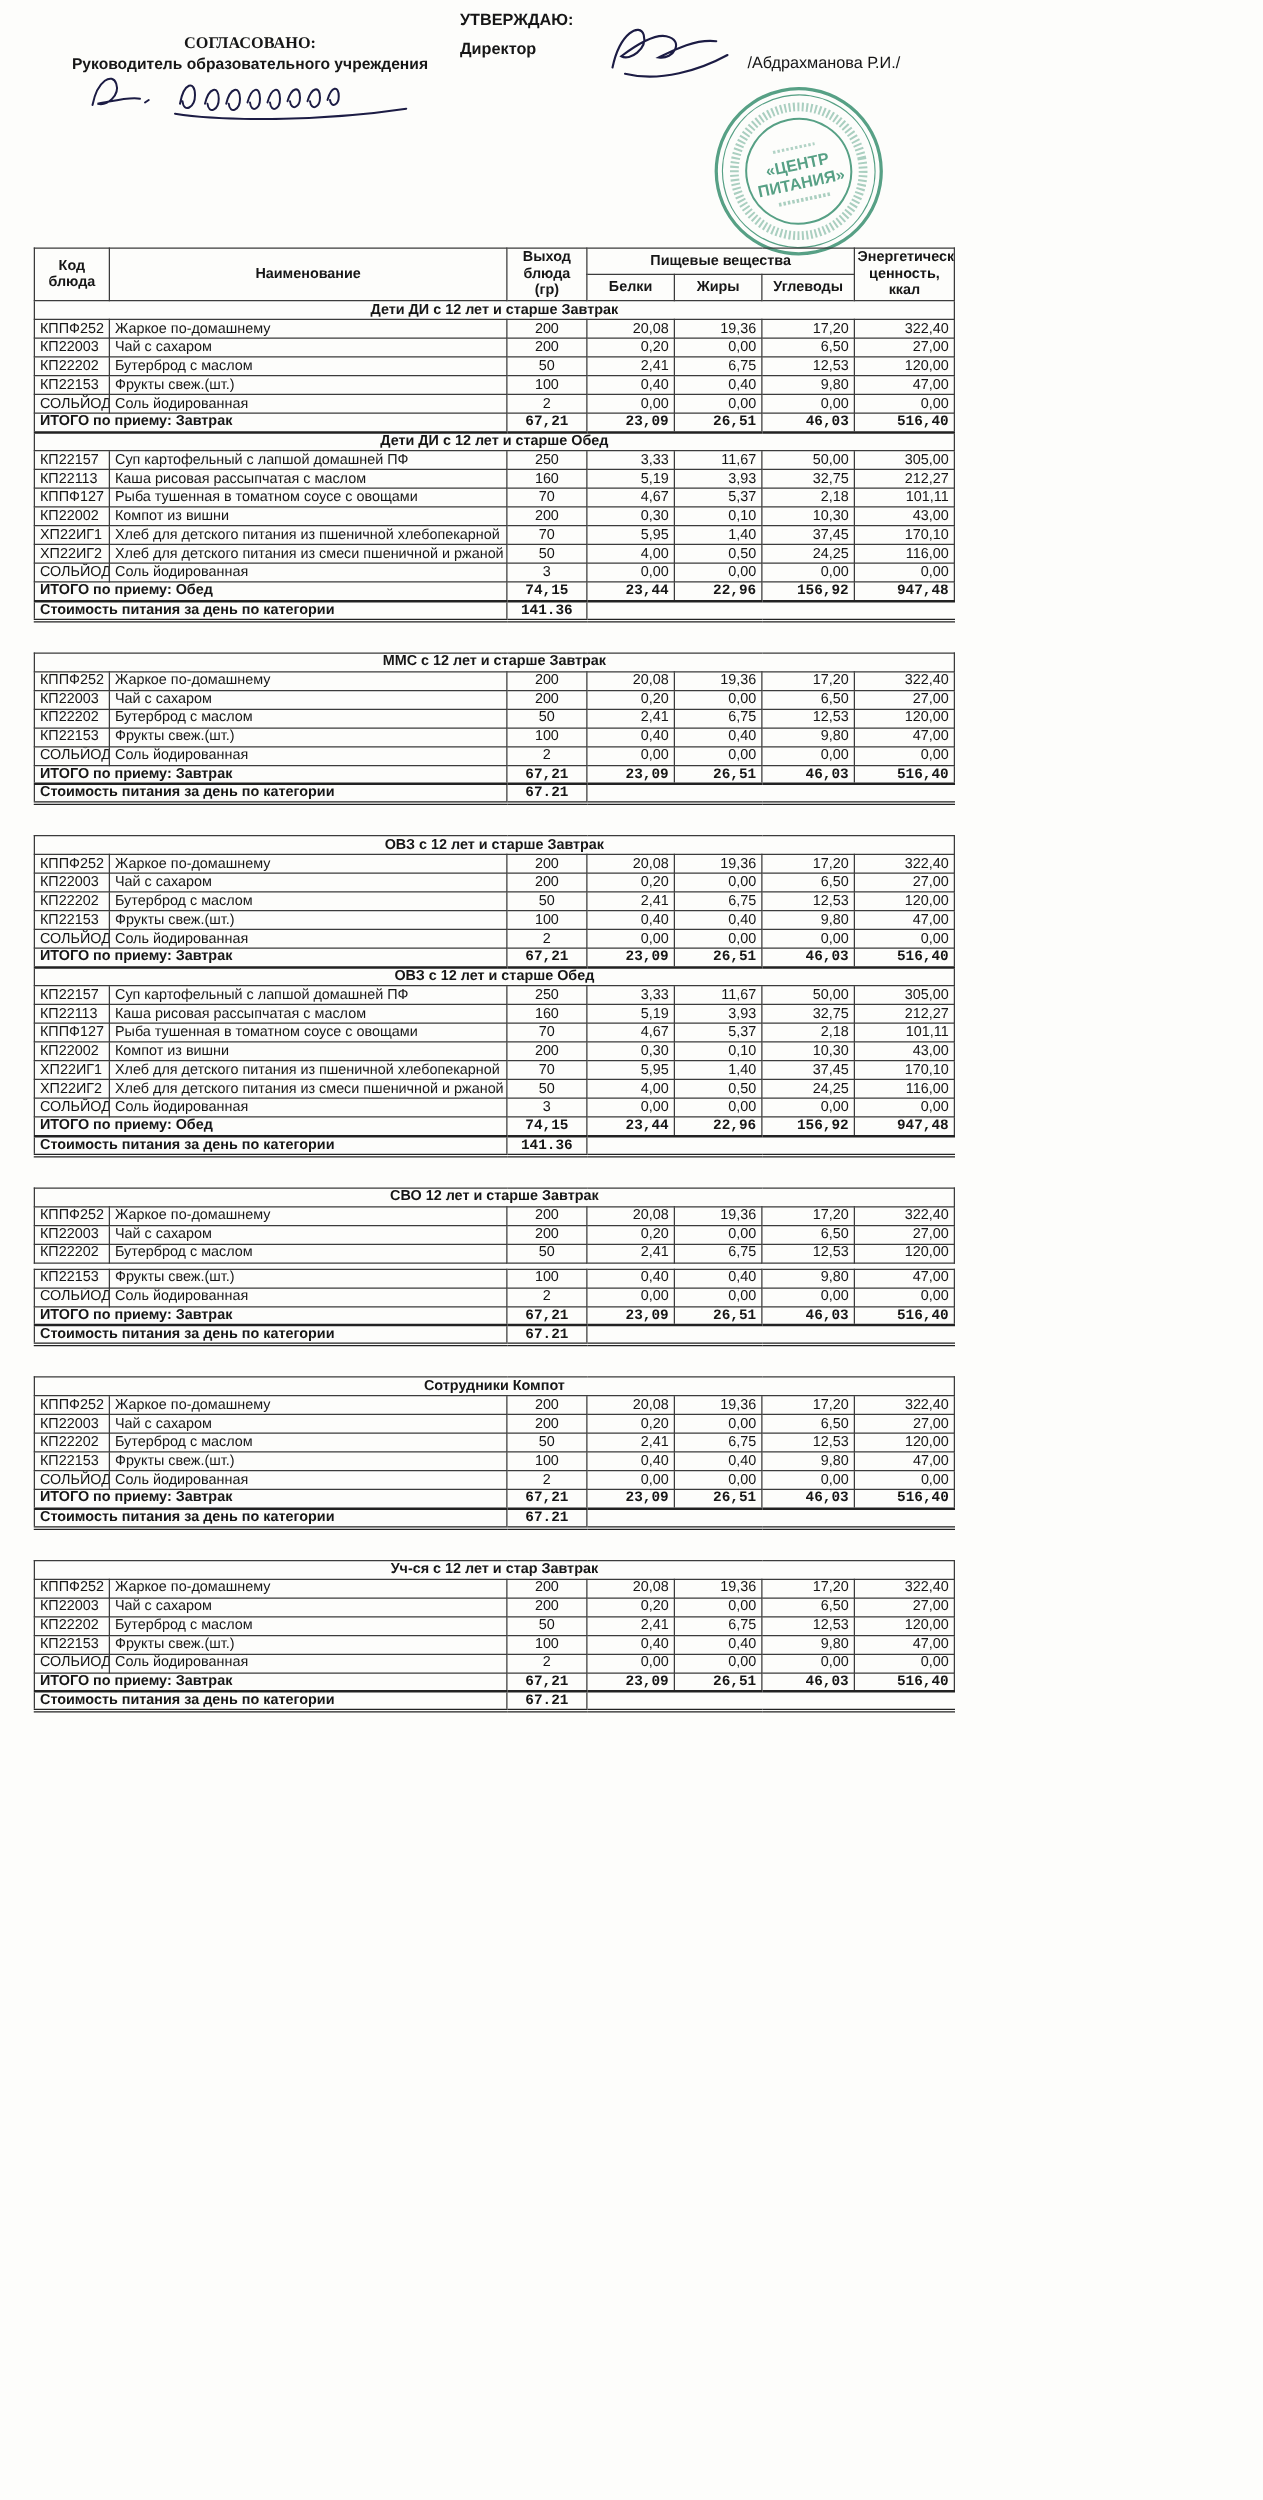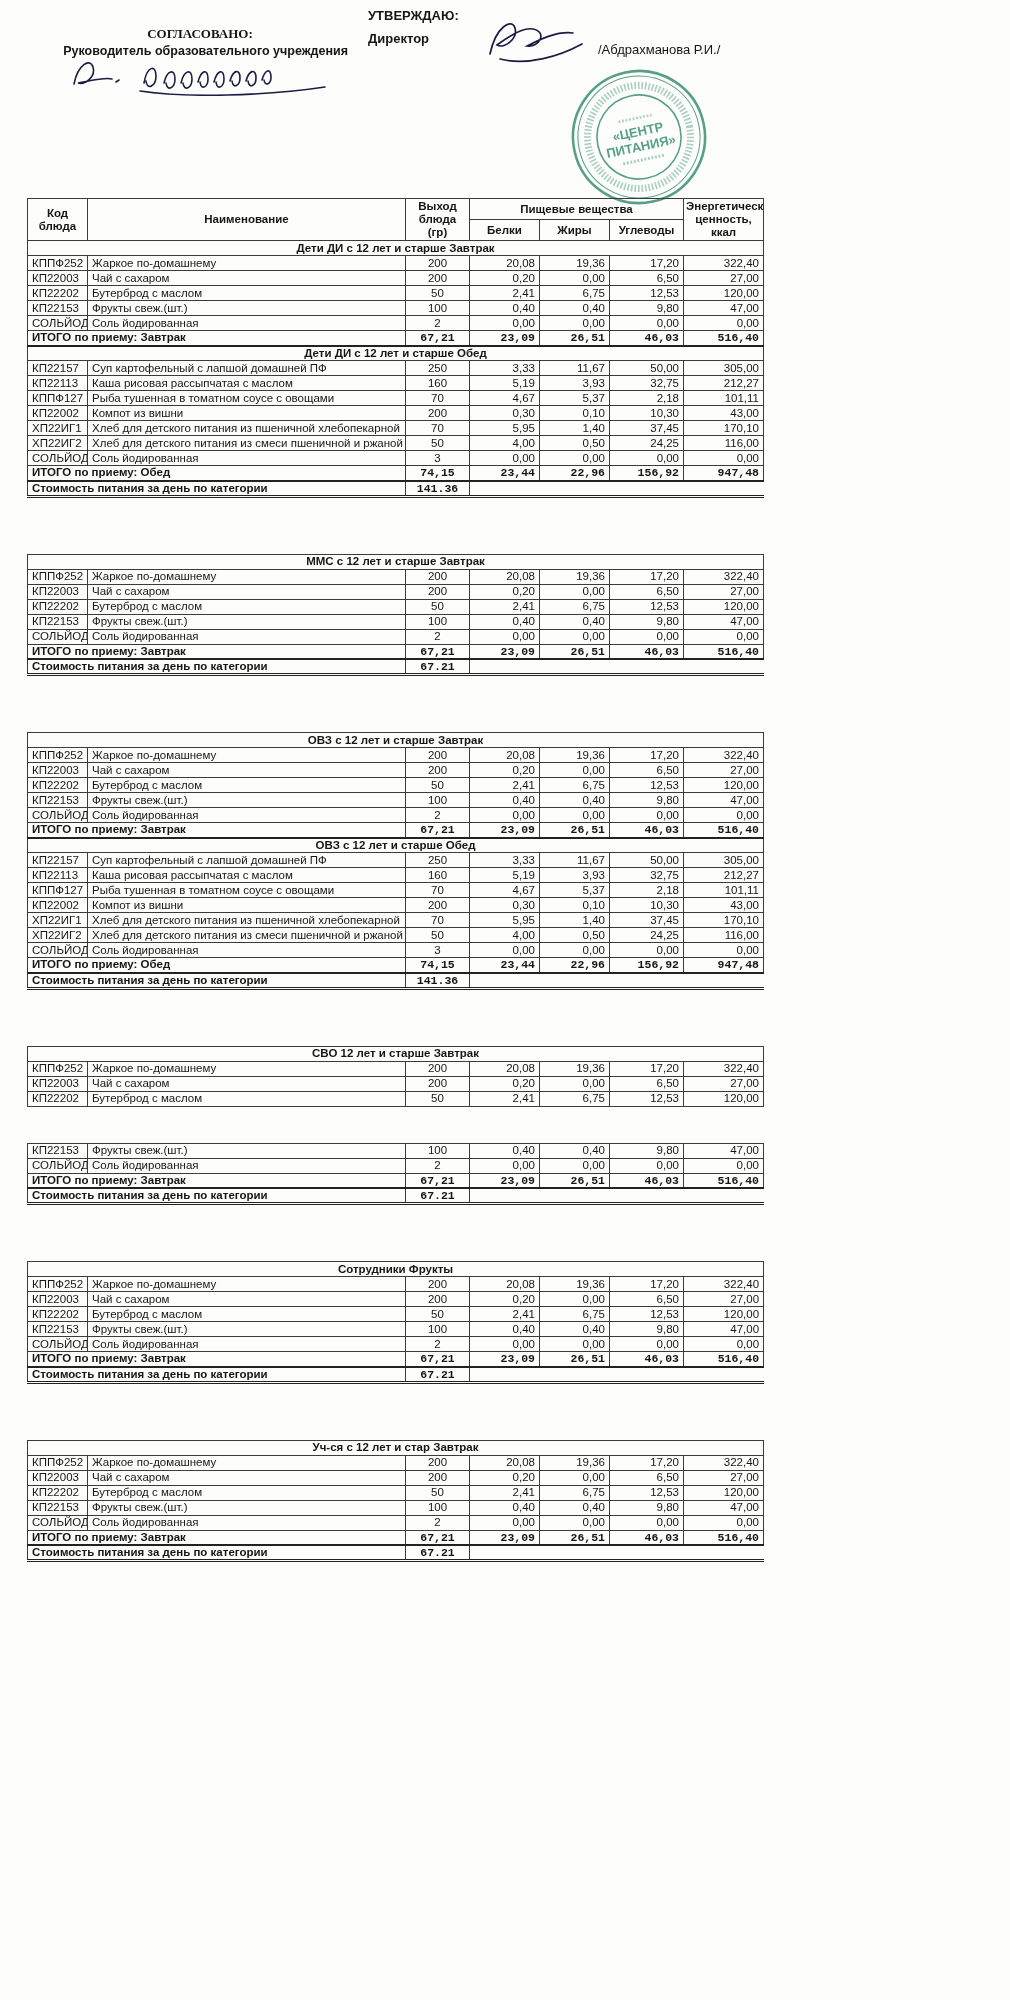--- a/index.html
+++ b/index.html
@@ -8,35 +8,35 @@
     position: relative;
     width: 1010px;
     height: 2000px;
     background: #fdfdfb;
     font-family: "Liberation Sans", sans-serif;
     color: #161616;
     overflow: hidden;
   }
   .agreed-block { position:absolute; left:52px; top:26px; width:296px; text-align:center; }
   .agreed-label { font-size:13px; font-weight:bold;font-family:Liberation Serif, serif; }
-  .agreed-role  { font-size:12.5px; font-weight:bold; margin-top:2px;text-align:right; }
+  .agreed-role  { font-size:12.5px; font-weight:bold; margin-top:2px; }
   .approved-block { position:absolute; left:368px; top:8px; text-align:left; }
   .approved-label { font-size:13px; font-weight:bold; }
   .approved-role  { font-size:13px; font-weight:bold; margin-top:8px; }
   .approved-name  { position:absolute; left:598px; top:42px; font-size:13px; font-weight:normal; }
   .sig-left  { position:absolute; left:60px; top:52px; }
   .sig-right { position:absolute; left:478px; top:12px; }
   .doc-title { position:absolute; left:28px; top:92px; width:660px; text-align:center; }
   .doc-title .t1 { font-size:17px; font-weight:bold; letter-spacing:1px; }
   .doc-title .t2 { font-size:15px; font-weight:bold; margin-top:5px; }
   .doc-title .t3 { font-size:15px; font-weight:bold; margin-top:5px; }
   .stamp { position:absolute; left:566px; top:64px; transform:rotate(-12deg); opacity:0.8; }
 
   .tables-host { position:absolute; left:27px; top:198px; width:736px; }
-  table.menu-table { border-collapse:collapse; table-layout:fixed; width:736px; margin-bottom:56px;padding-left:24px; }
+  table.menu-table { border-collapse:collapse; table-layout:fixed; width:736px; margin-bottom:24px;padding-left:24px; }
   table.menu-table.cont { margin-top:-20px; }
   .menu-table th, .menu-table td {
     border:1px solid #3b3b3b;
     padding:0 4px;
     font-size:11.5px;
     line-height:13px;
     height:15px;
     overflow:hidden;
     white-space:nowrap;
     vertical-align:middle;
@@ -582,21 +582,21 @@
           <col style="width: 60px;">
           <col style="width: 318px;">
           <col style="width: 64px;">
           <col style="width: 70px;">
           <col style="width: 70px;">
           <col style="width: 74px;">
           <col style="width: 80px;">
         </colgroup>
         <tbody>
           <tr class="section-row">
-            <td class="section-title" colspan="7">Сотрудники Фрукты</td>
+            <td class="section-title" colspan="7">Сотрудники Компот</td>
           </tr>
           <tr class="dish-row">
             <td class="c-code">КППФ252</td>
             <td class="c-name">Жаркое по-домашнему</td>
             <td class="c-out">200</td>
             <td class="c-num">20,08</td>
             <td class="c-num">19,36</td>
             <td class="c-num">17,20</td>
             <td class="c-num">322,40</td>
           </tr>

